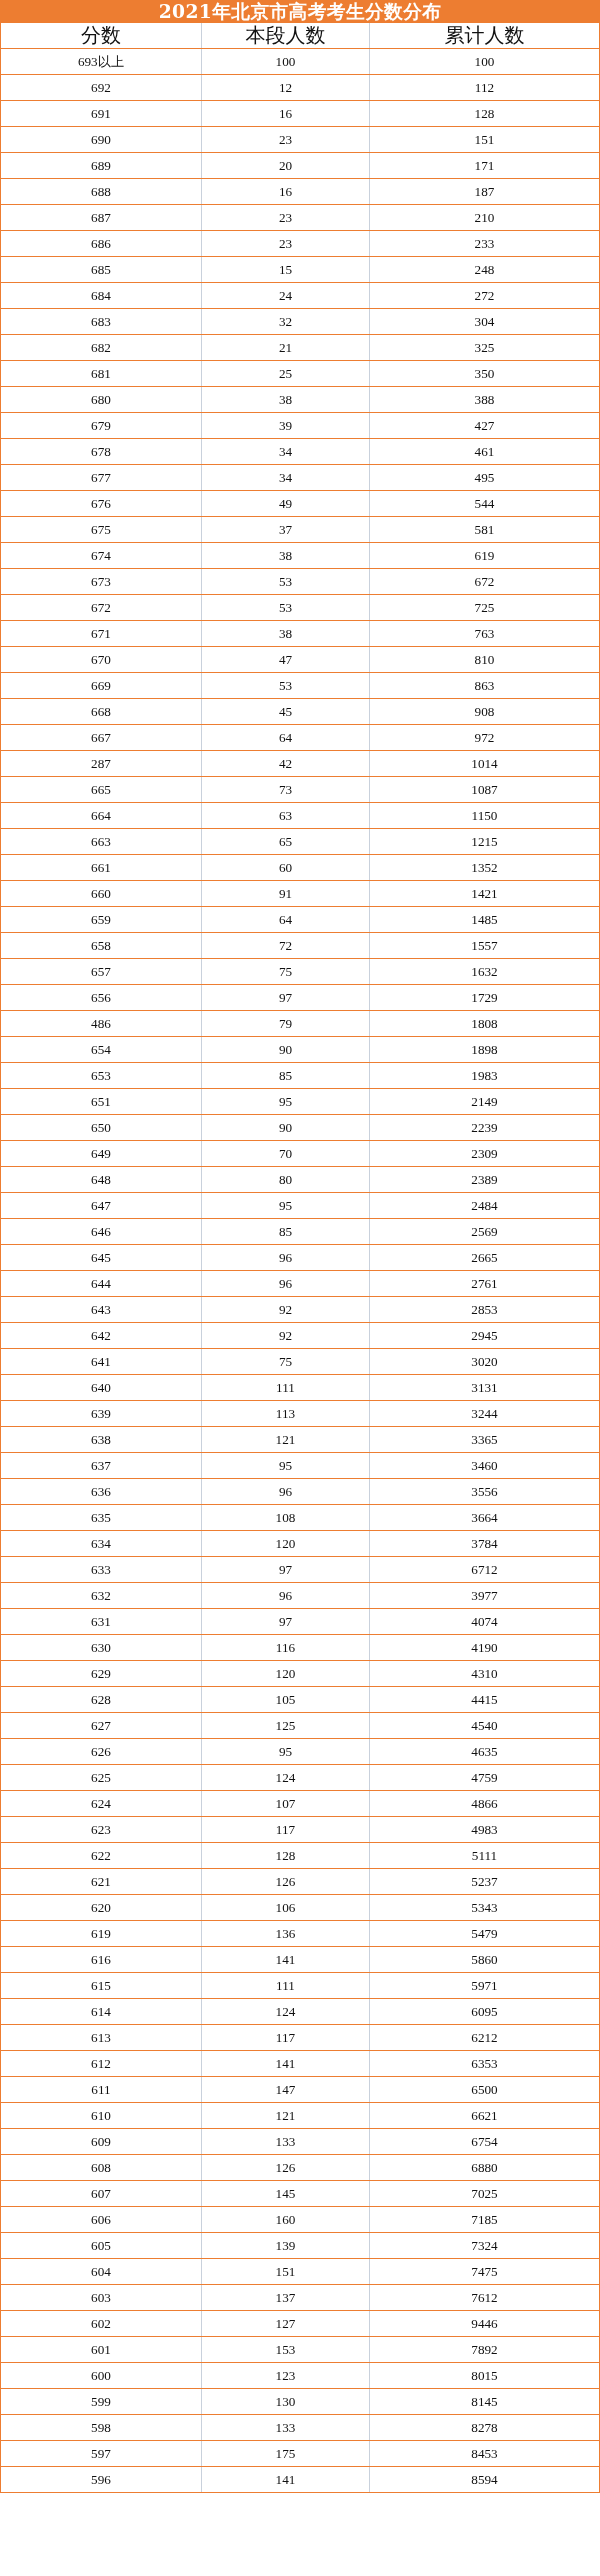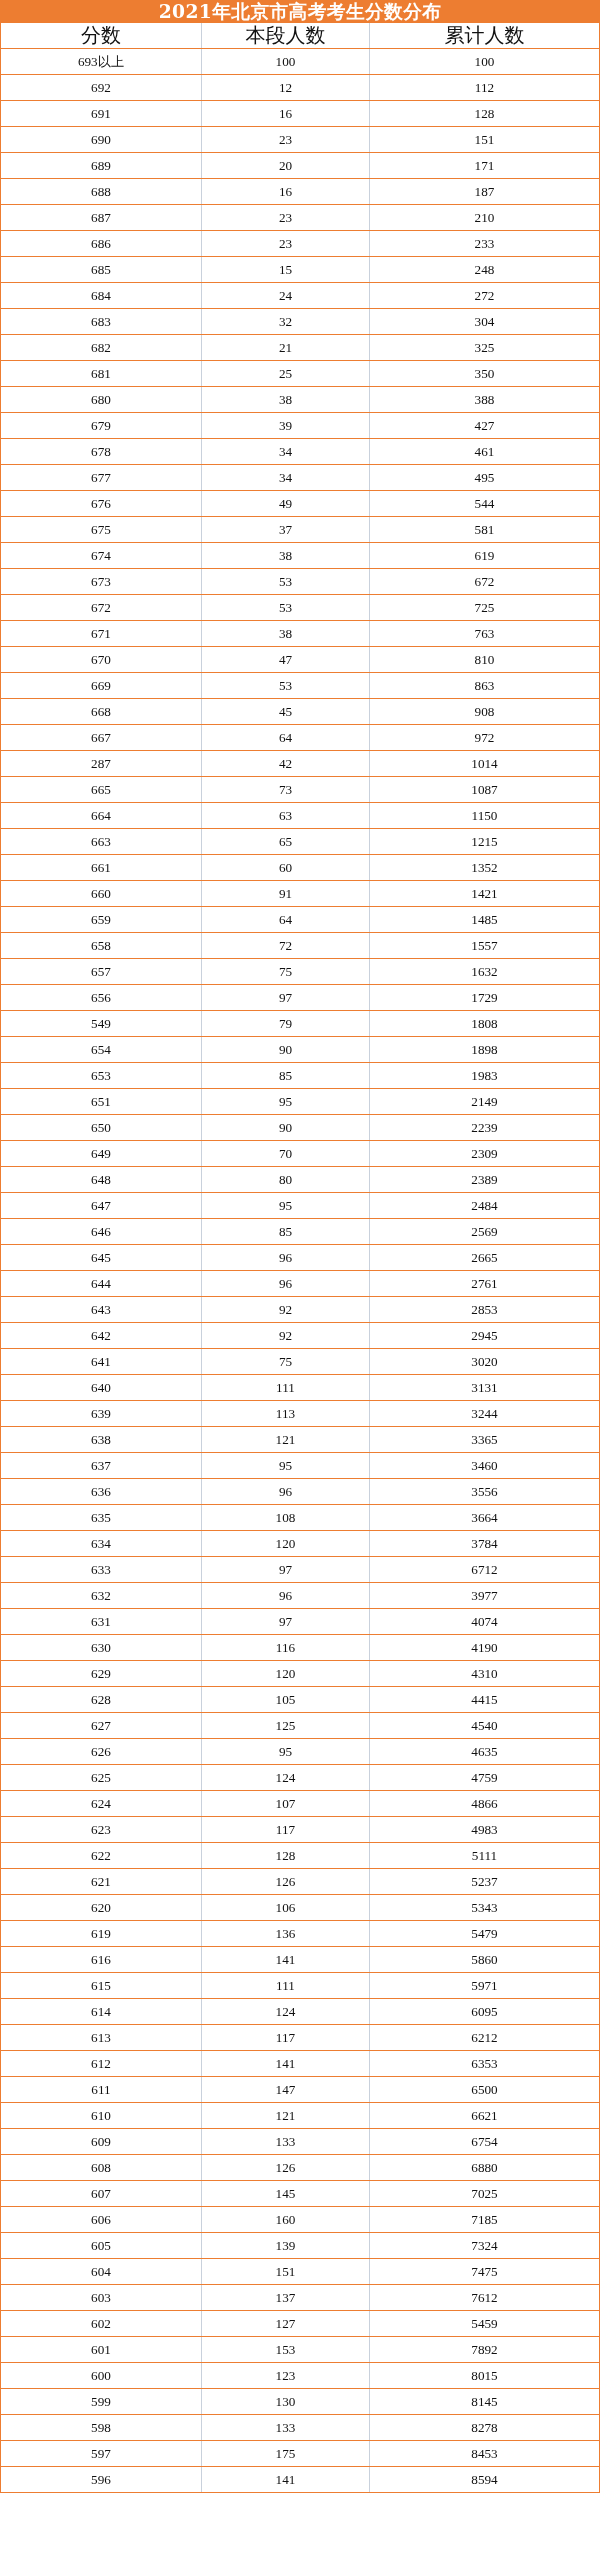--- a/index.html
+++ b/index.html
@@ -212,21 +212,21 @@
         <div class="cell c1">657</div>
         <div class="cell c2">75</div>
         <div class="cell c3">1632</div>
       </div>
       <div class="row">
         <div class="cell c1">656</div>
         <div class="cell c2">97</div>
         <div class="cell c3">1729</div>
       </div>
       <div class="row">
-        <div class="cell c1">549</div>
+        <div class="cell c1">486</div>
         <div class="cell c2">79</div>
         <div class="cell c3">1808</div>
       </div>
       <div class="row">
         <div class="cell c1">654</div>
         <div class="cell c2">90</div>
         <div class="cell c3">1898</div>
       </div>
       <div class="row">
         <div class="cell c1">653</div>
@@ -464,21 +464,21 @@
         <div class="cell c3">7475</div>
       </div>
       <div class="row">
         <div class="cell c1">603</div>
         <div class="cell c2">137</div>
         <div class="cell c3">7612</div>
       </div>
       <div class="row">
         <div class="cell c1">602</div>
         <div class="cell c2">127</div>
-        <div class="cell c3">5459</div>
+        <div class="cell c3">9446</div>
       </div>
       <div class="row">
         <div class="cell c1">601</div>
         <div class="cell c2">153</div>
         <div class="cell c3">7892</div>
       </div>
       <div class="row">
         <div class="cell c1">600</div>
         <div class="cell c2">123</div>
         <div class="cell c3">8015</div>

